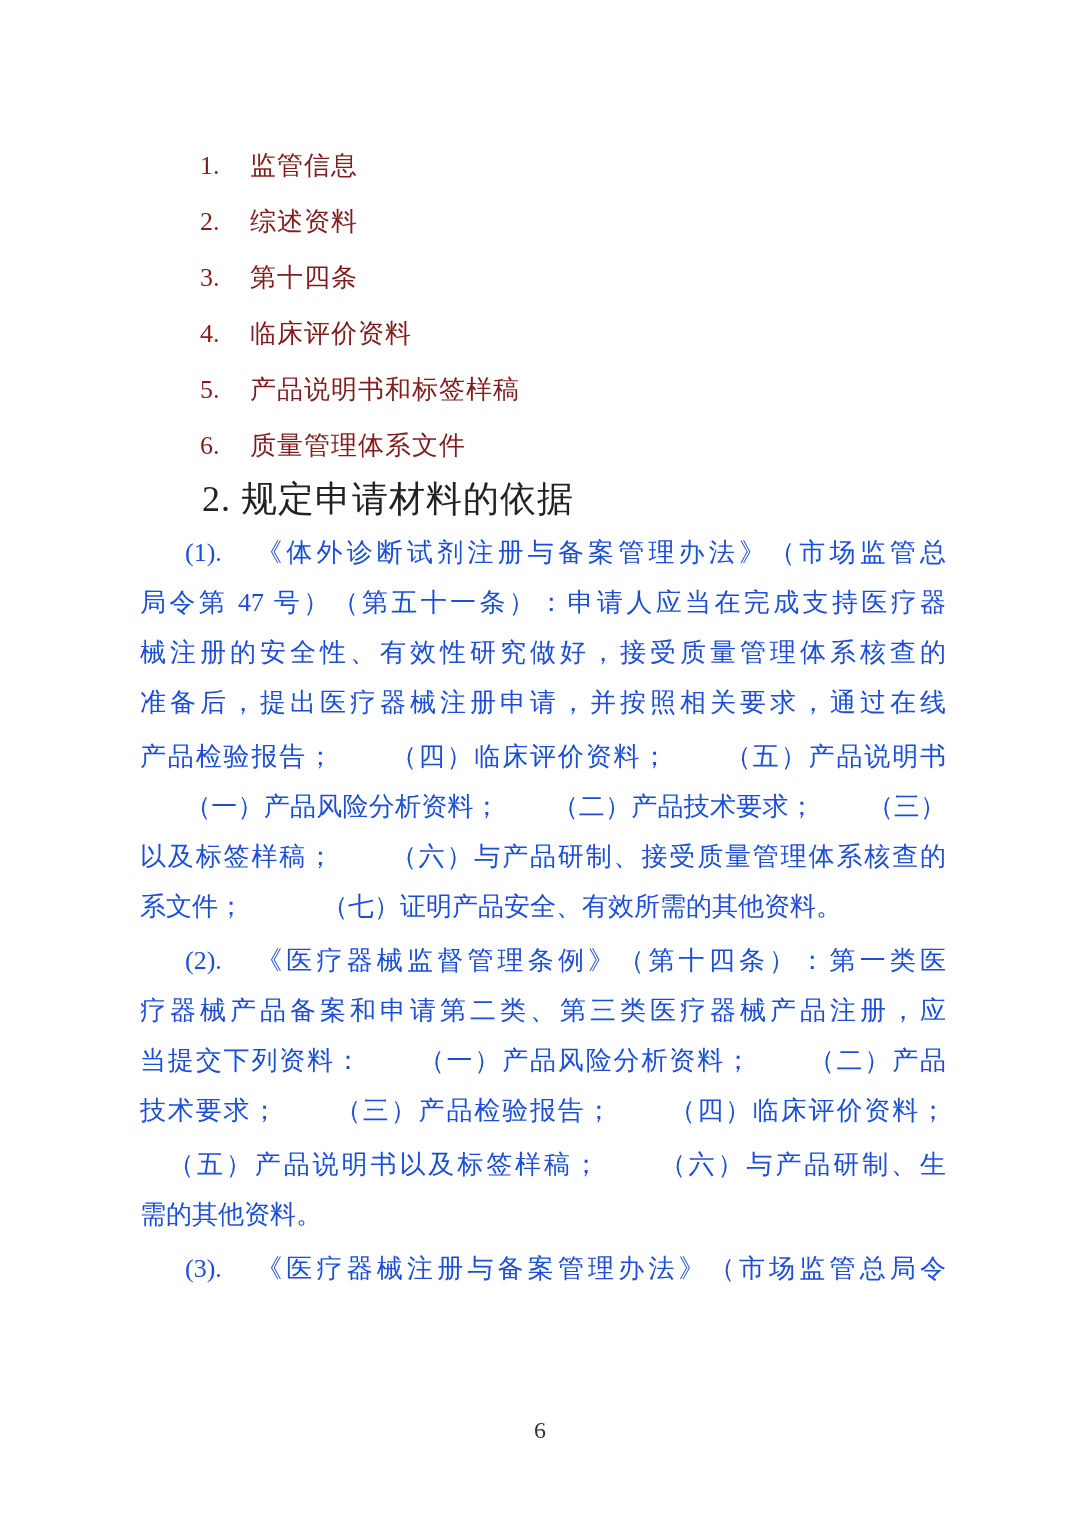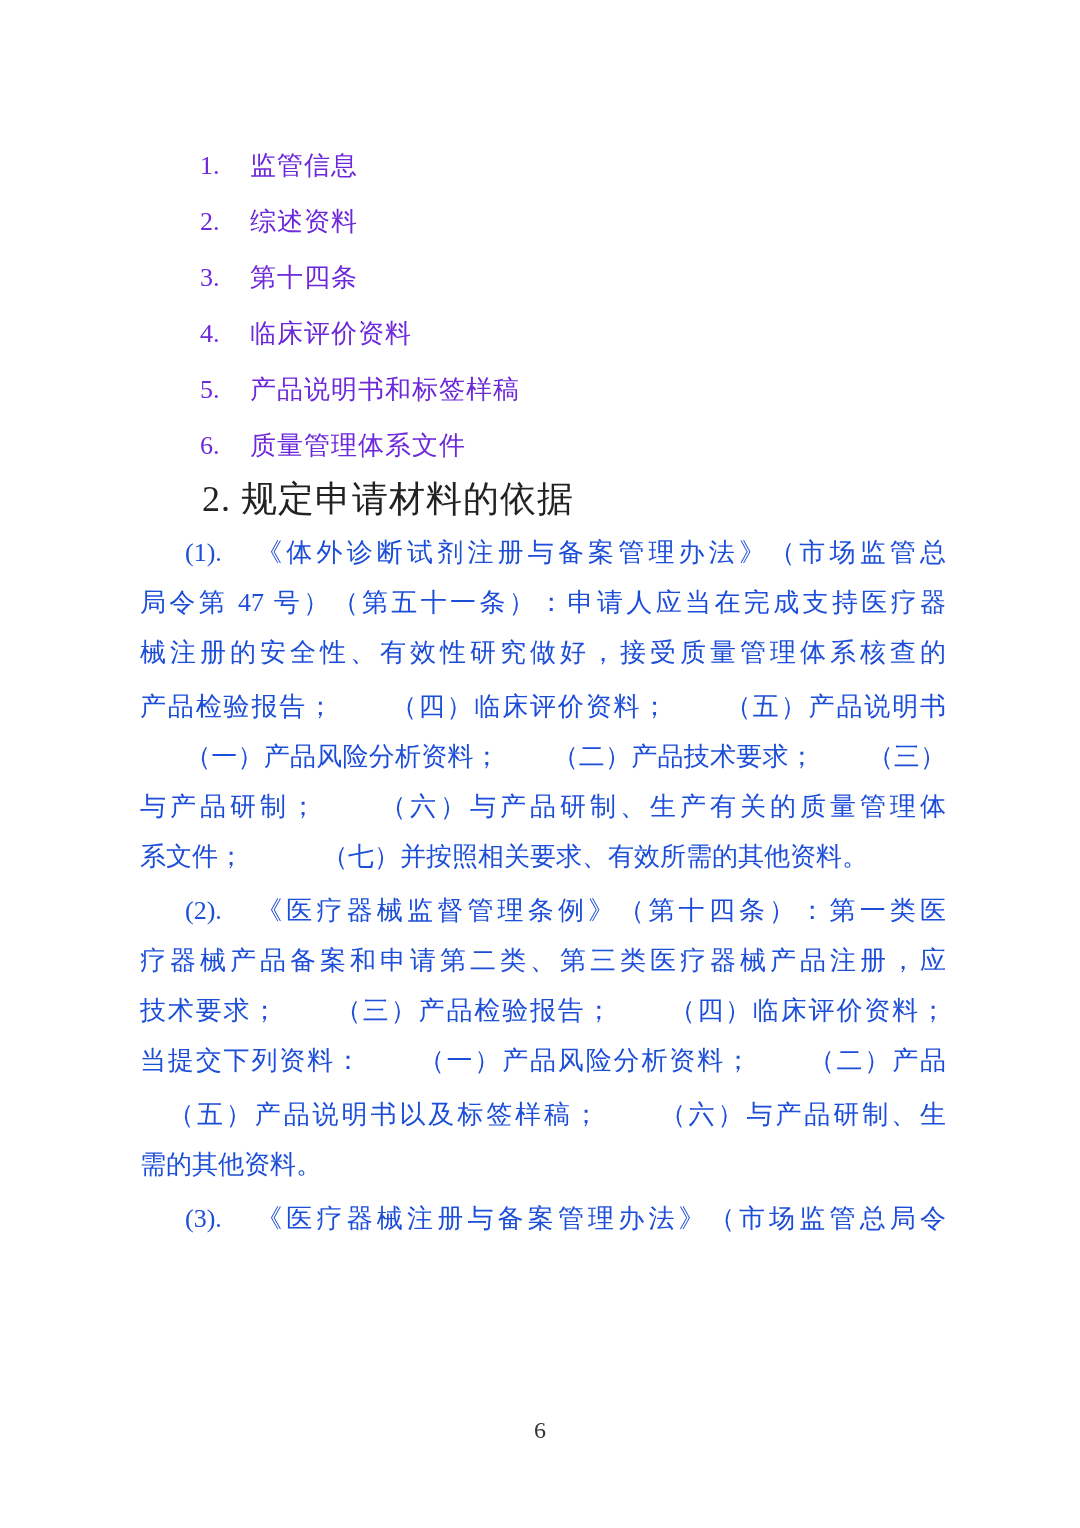--- a/index.html
+++ b/index.html
@@ -10,21 +10,21 @@
     background: #ffffff;
     overflow: hidden;
     font-family: "Liberation Serif", "DejaVu Serif", serif;
   }
   .content { position: absolute; left: 140px; top: 0; width: 806px; }
   .list { padding-top: 138px; }
   .list-item {
     line-height: 56px;
     padding-left: 60px;
     font-size: 26px;
-    color: #6d28d9;
+    color: #7f1d1d;
   }
   .list-item .num { display: inline-block; width: 50px; }
   .list-item .label { letter-spacing: 1px; }
   .heading {
     margin-left: 62px;
     line-height: 50px;
     font-size: 36px;
     letter-spacing: 1px;
     color: #222222;
     font-weight: 500;
@@ -59,32 +59,33 @@
         <div class="list-item"><span class="num">4.</span><span class="label">临床评价资料</span></div>
         <div class="list-item"><span class="num">5.</span><span class="label">产品说明书和标签样稿</span></div>
         <div class="list-item"><span class="num">6.</span><span class="label">质量管理体系文件</span></div>
       </div>
     <div class="heading">2. 规定申请材料的依据</div>
     <div>
         <div class="para">
           <div class="line just" style="padding-left: 45px;">(1).　《体外诊断试剂注册与备案管理办法》（市场监管总</div>
           <div class="line just" style="padding-left: 0px;">局令第 47 号）（第五十一条）：申请人应当在完成支持医疗器</div>
           <div class="line just" style="padding-left: 0px;">械注册的安全性、有效性研究做好，接受质量管理体系核查的</div>
+          <div class="line just" style="padding-left: 0px;">准备后，提出医疗器械注册申请，并按照相关要求，通过在线</div>
         </div>
         <div class="para">
           <div class="line just" style="padding-left: 0px;">产品检验报告；　　（四）临床评价资料；　　（五）产品说明书</div>
           <div class="line just" style="padding-left: 45px;">（一）产品风险分析资料；　　（二）产品技术要求；　　（三）</div>
-          <div class="line just" style="padding-left: 0px;">与产品研制；　　（六）与产品研制、生产有关的质量管理体</div>
-          <div class="line" style="padding-left: 0px;">系文件；　　　（七）并按照相关要求、有效所需的其他资料。</div>
+          <div class="line just" style="padding-left: 0px;">以及标签样稿；　　（六）与产品研制、接受质量管理体系核查的</div>
+          <div class="line" style="padding-left: 0px;">系文件；　　　（七）证明产品安全、有效所需的其他资料。</div>
         </div>
         <div class="para">
           <div class="line just" style="padding-left: 45px;">(2).　《医疗器械监督管理条例》（第十四条）：第一类医</div>
           <div class="line just" style="padding-left: 0px;">疗器械产品备案和申请第二类、第三类医疗器械产品注册，应</div>
+          <div class="line just" style="padding-left: 0px;">当提交下列资料：　　（一）产品风险分析资料；　　（二）产品</div>
           <div class="line just" style="padding-left: 0px;">技术要求；　　（三）产品检验报告；　　（四）临床评价资料；</div>
-          <div class="line just" style="padding-left: 0px;">当提交下列资料：　　（一）产品风险分析资料；　　（二）产品</div>
         </div>
         <div class="para">
           <div class="line just" style="padding-left: 28px;">（五）产品说明书以及标签样稿；　　（六）与产品研制、生</div>
           <div class="line" style="padding-left: 0px;">需的其他资料。</div>
         </div>
         <div class="para">
           <div class="line just" style="padding-left: 45px;">(3).　《医疗器械注册与备案管理办法》（市场监管总局令</div>
         </div>
       </div>
   </div>

